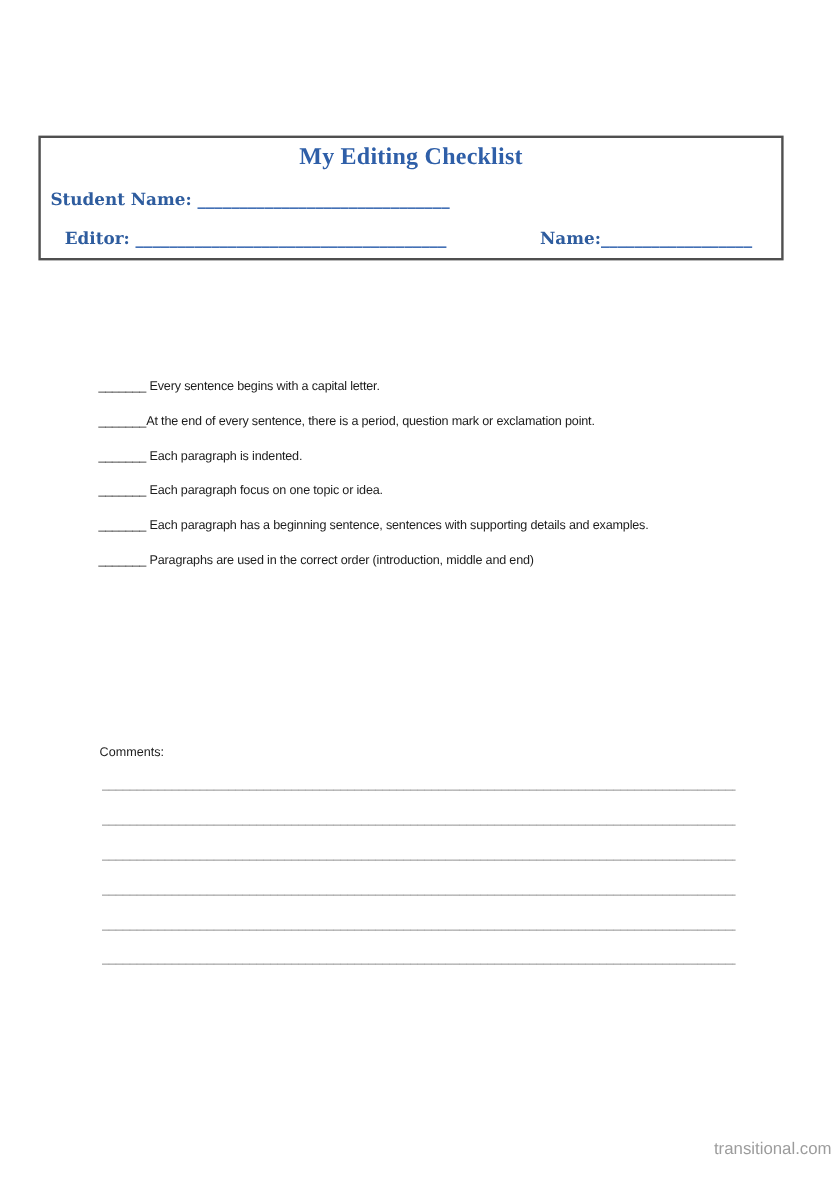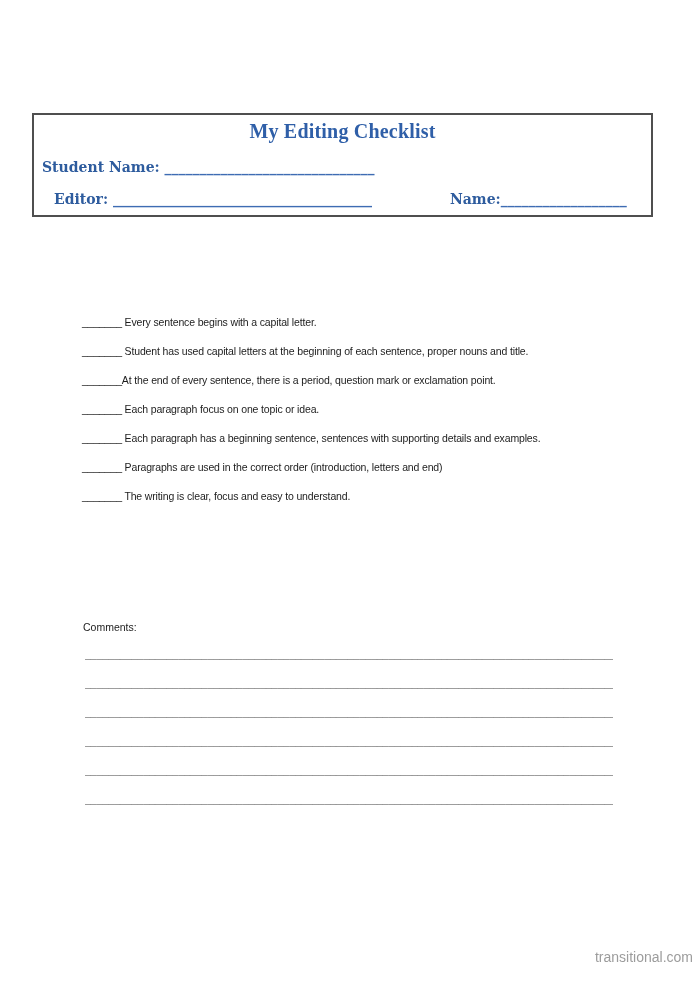--- a/index.html
+++ b/index.html
@@ -114,26 +114,25 @@
     <div class="field field-student"><span>Student Name:</span><span class="blank"> ______________________________</span></div>
 
 
     <div class="field field-editor"><span>Editor:</span><span class="blank"> _____________________________________</span></div>
 
     <div class="field field-topic"><span>Name:</span><span class="blank">__________________</span></div>
   </div>
 
   <div class="checklist">
     <div class="checklist-item">_______ Every sentence begins with a capital letter.</div>
-    <div class="checklist-item">_______ Student has used capital letters at the beginning of each sentence, proper nouns and title.</div>
     <div class="checklist-item">_______At the end of every sentence, there is a period, question mark or exclamation point.</div>
+    <div class="checklist-item">_______ Each paragraph is indented.</div>
     <div class="checklist-item">_______ Each paragraph focus on one topic or idea.</div>
     <div class="checklist-item">_______ Each paragraph has a beginning sentence, sentences with supporting details and examples.</div>
-    <div class="checklist-item">_______ Paragraphs are used in the correct order (introduction, letters and end)</div>
-    <div class="checklist-item">_______ The writing is clear, focus and easy to understand.</div>
+    <div class="checklist-item">_______ Paragraphs are used in the correct order (introduction, middle and end)</div>
   </div>
 
   <div class="comments-label">Comments:</div>
 
   <div class="comment-lines">
     <div class="comment-line">_______________________________________________________________________________________________</div>
     <div class="comment-line">_______________________________________________________________________________________________</div>
     <div class="comment-line">_______________________________________________________________________________________________</div>
     <div class="comment-line">_______________________________________________________________________________________________</div>
     <div class="comment-line">_______________________________________________________________________________________________</div>

